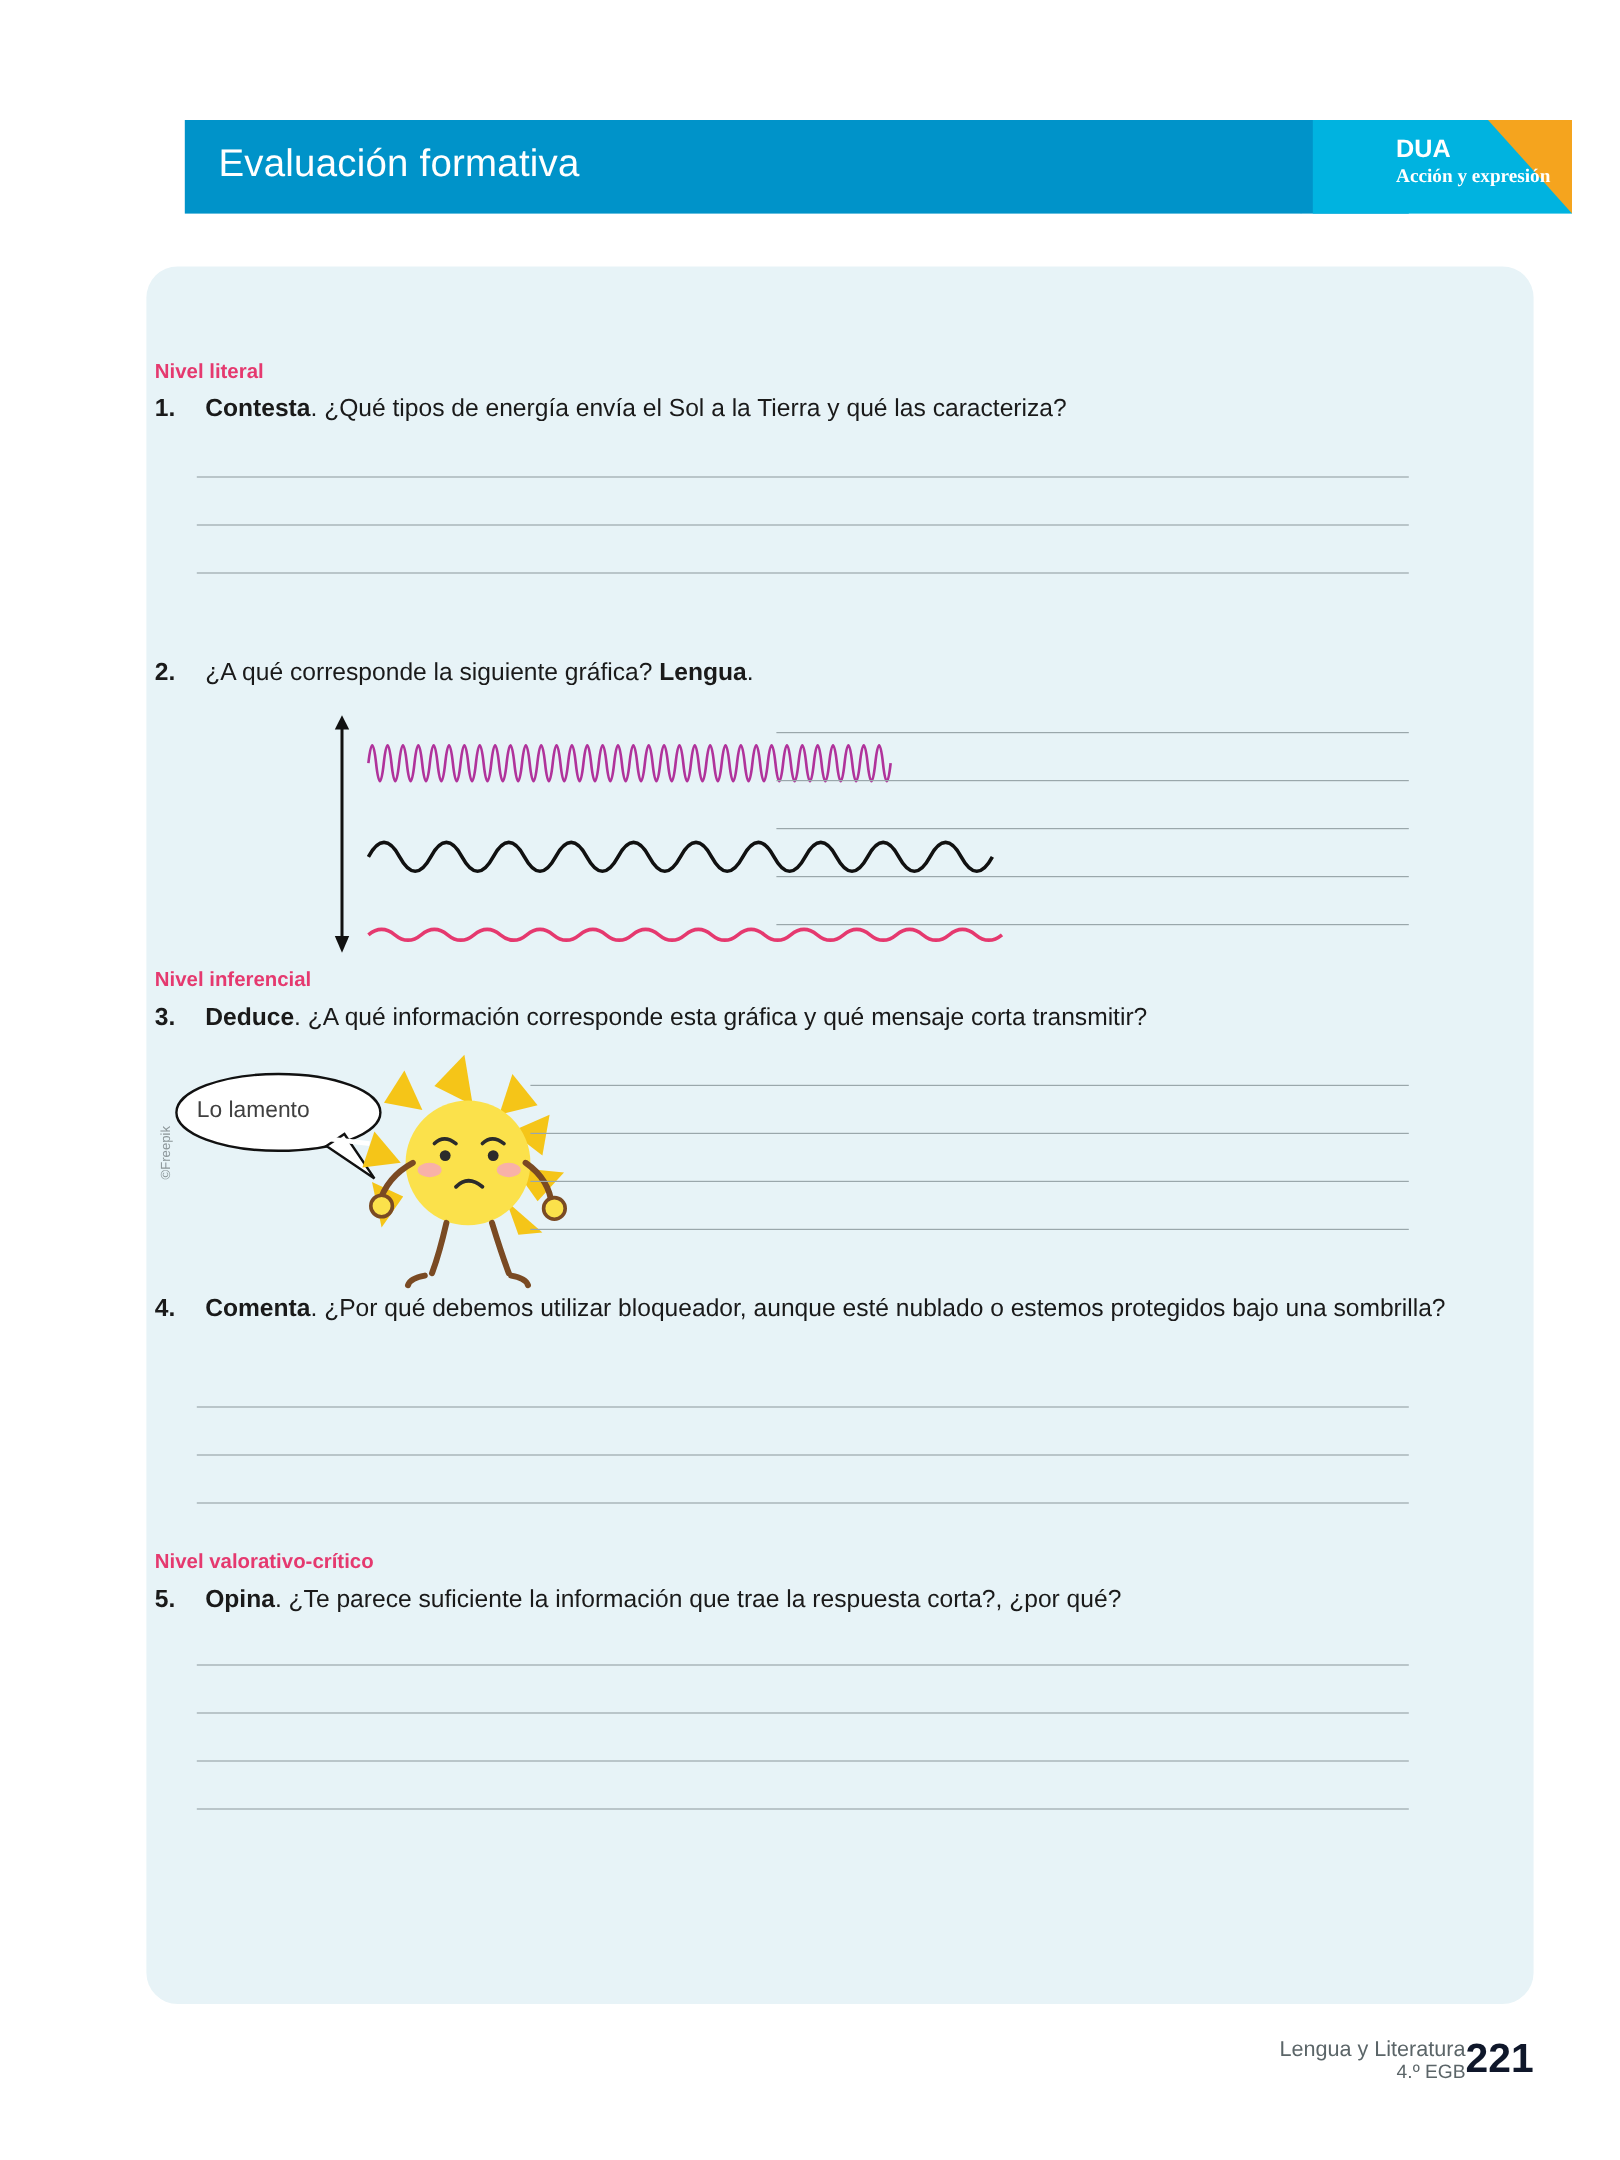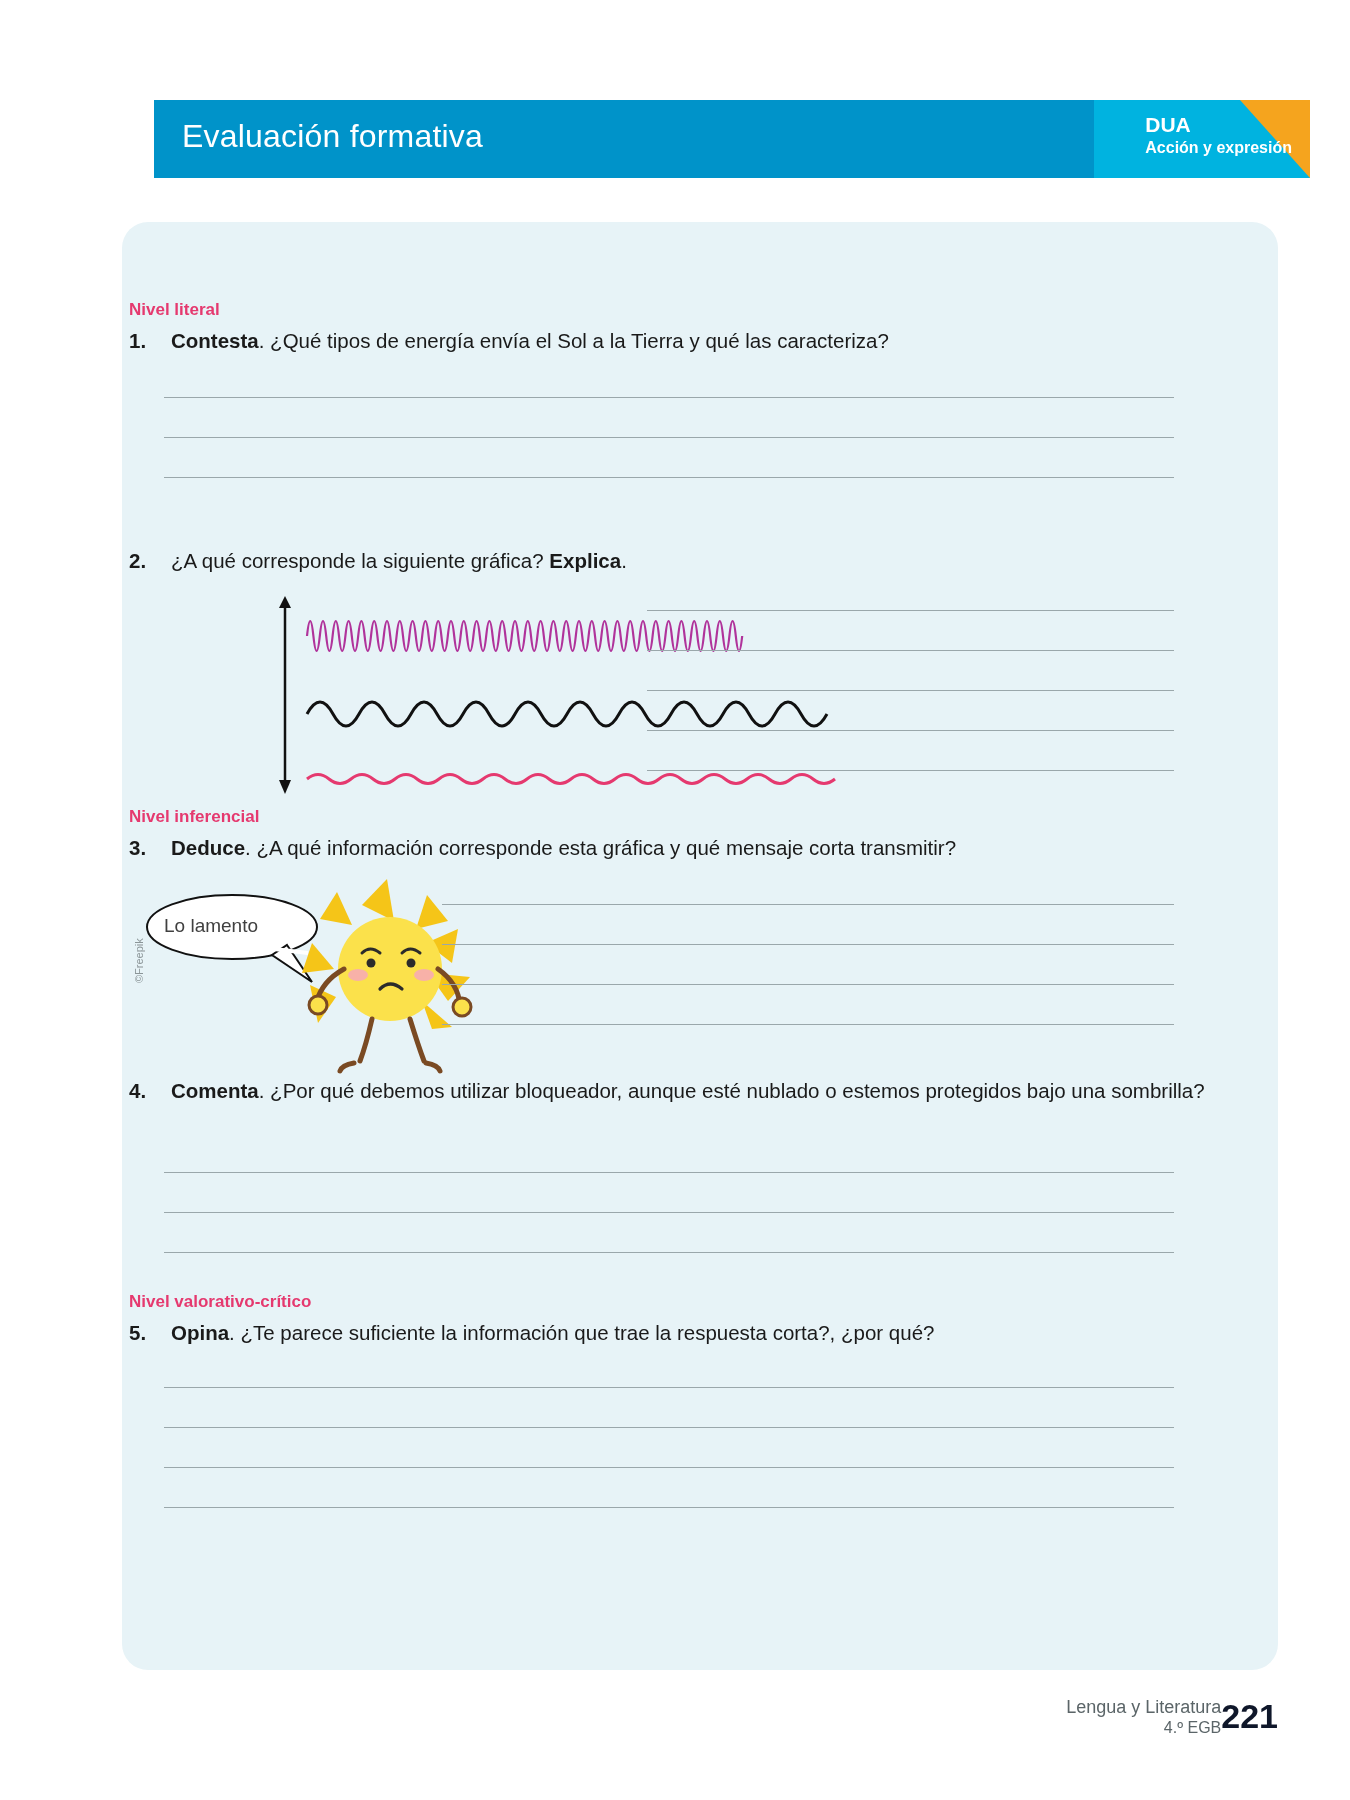--- a/index.html
+++ b/index.html
@@ -76,20 +76,21 @@
     color: #ffffff;
     line-height: 1.25;
   }
   .dua-title {
     font-size: 21px;
     font-weight: bold;
   }
   .dua-sub {
     font-size: 16px;
     font-weight: bold;
+    font-family: Liberation Serif, serif;
   }
 
   
   .panel {
     position: absolute;
     left: 122px;
     top: 222px;
     width: 1156px;
     height: 1448px;
     background: #e7f3f7;
@@ -236,21 +237,21 @@
           <b>Contesta</b><span>. ¿Qué tipos de energía envía el Sol a la Tierra y qué las caracteriza?</span>
         </span>
       </div>
       <div class="line" style="left:42px; top:175px; width:1010px;"></div>
       <div class="line" style="left:42px; top:215px; width:1010px;"></div>
       <div class="line" style="left:42px; top:255px; width:1010px;"></div>
 
       <div class="item" style="top:325px; width:1100px;">
         <span class="num">2.</span>
         <span class="body">
-          <span>¿A qué corresponde la siguiente gráfica? </span><b>Explica</b><span>.</span>
+          <span>¿A qué corresponde la siguiente gráfica? </span><b>Lengua</b><span>.</span>
         </span>
       </div>
 
       <div class="wave-box" style="left:155px; top:372px; width:560px; height:205px;">
         <svg width="560" height="205" viewBox="0 0 560 205" xmlns="http://www.w3.org/2000/svg">
 
           <line x1="8" y1="6" x2="8" y2="190" stroke="#111" stroke-width="2.5"></line>
           <polygon points="8,200 2,186 14,186" fill="#111"></polygon>
           <polygon points="8,2 2,14 14,14" fill="#111"></polygon>
 

